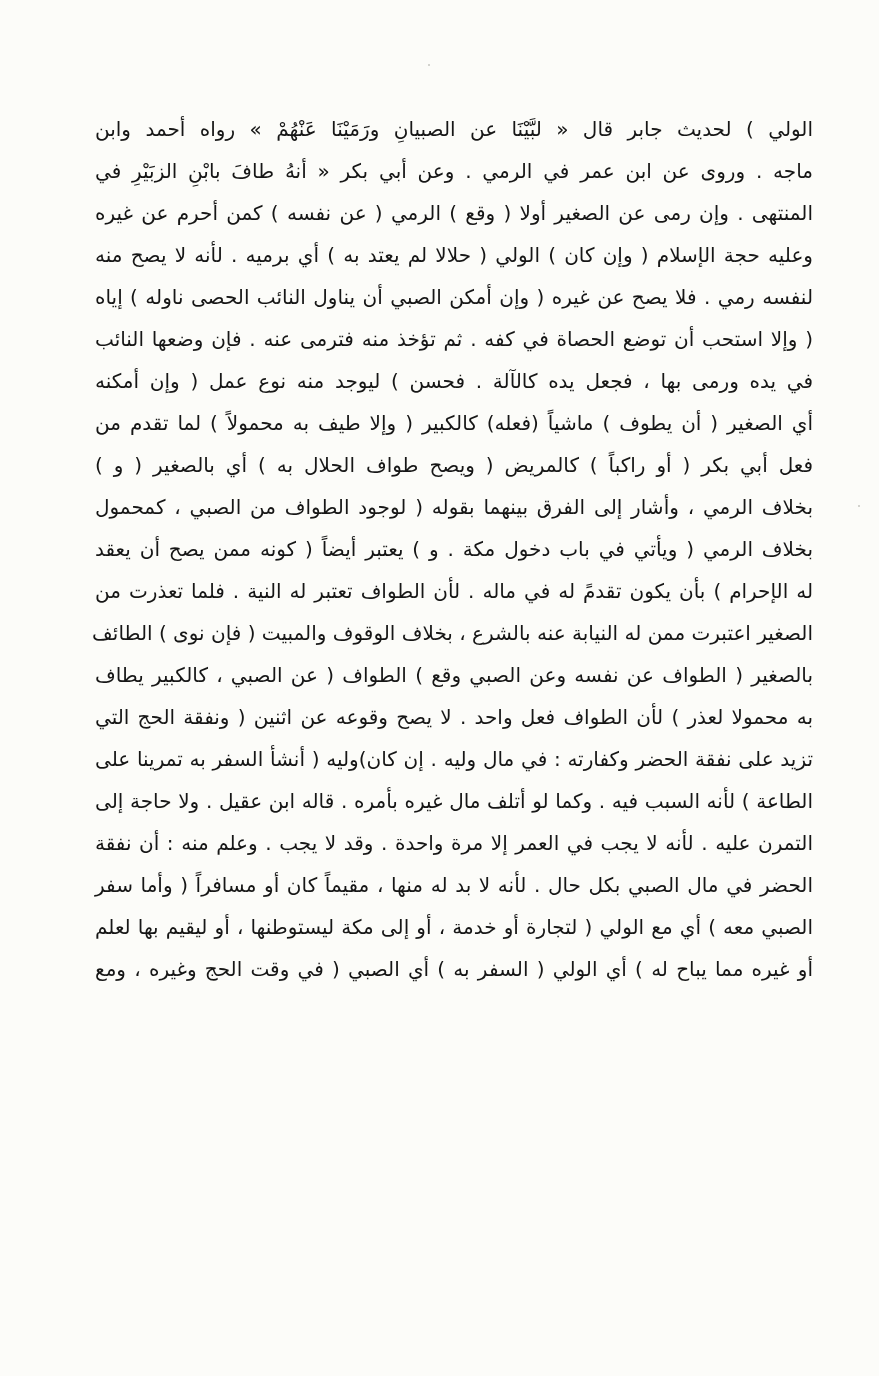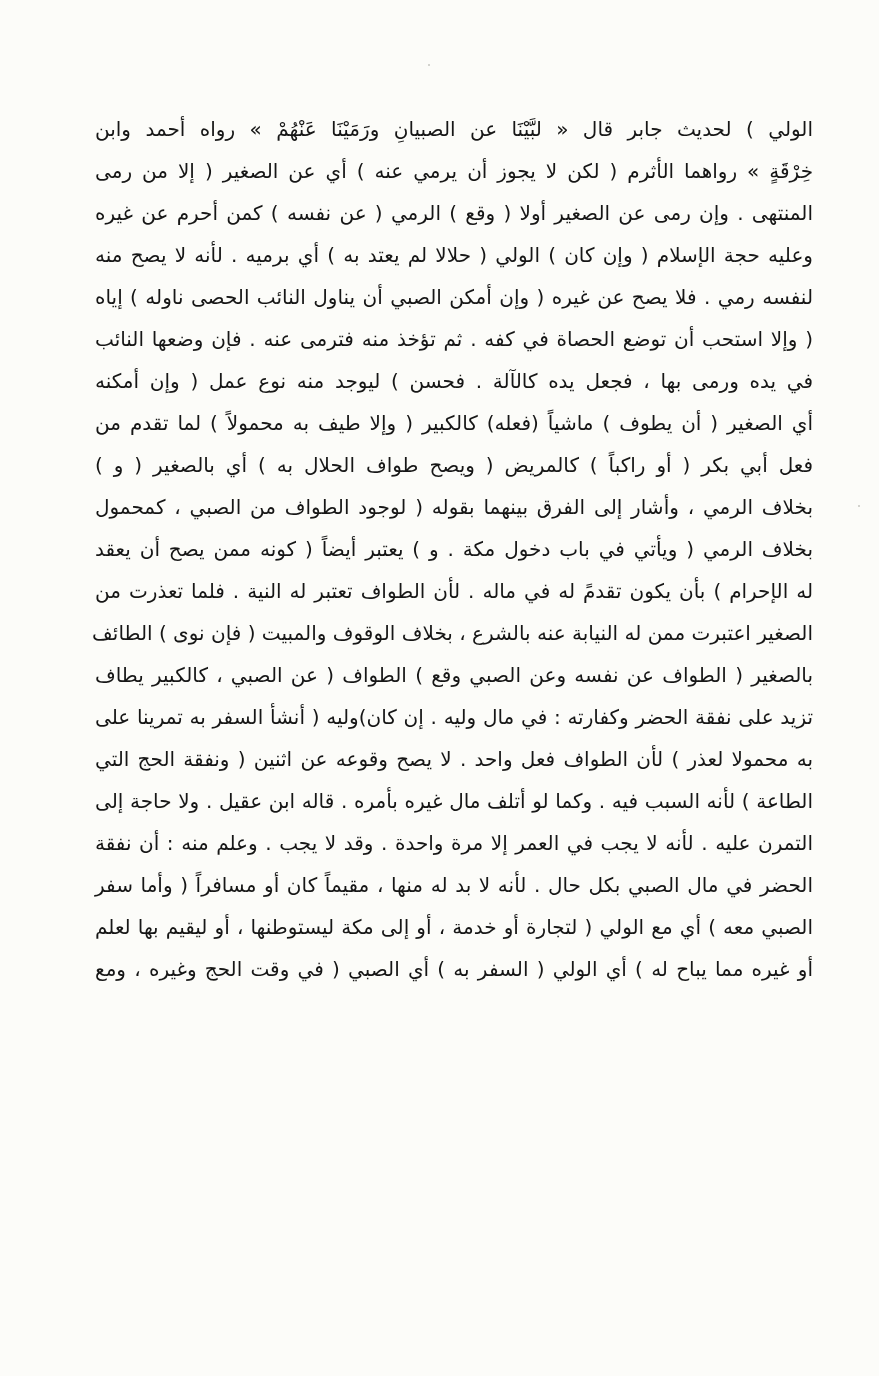--- a/index.html
+++ b/index.html
@@ -63,35 +63,35 @@
   .speckle.s2 { left: 428px; top: 64px; width: 2px; height: 2px; }
   .speckle.s3 { left: 858px; top: 505px; width: 2px; height: 2px; }
 </style>
 </head>
 <body>
 
 <div class="page">
 
   <div class="text-block">
     <div class="line">الولي ) لحديث جابر قال « لبَّيْنَا عن الصبيانِ ورَمَيْنَا عَنْهُمْ » رواه أحمد وابن</div>
-    <div class="line">خِرْقَةٍ » رواهما الأثرم ( لكن لا يجوز أن يرمي عنه ) أي عن الصغير ( إلا من رمى</div>
+    <div class="line">ماجه . وروى عن ابن عمر في الرمي . وعن أبي بكر « أنهُ طافَ بابْنِ الزبَيْرِ في</div>
     <div class="line">المنتهى . وإن رمى عن الصغير أولا ( وقع ) الرمي ( عن نفسه ) كمن أحرم عن غيره</div>
     <div class="line">وعليه حجة الإسلام ( وإن كان ) الولي ( حلالا لم يعتد به ) أي برميه . لأنه لا يصح منه</div>
     <div class="line">لنفسه رمي . فلا يصح عن غيره ( وإن أمكن الصبي أن يناول النائب الحصى ناوله ) إياه</div>
     <div class="line">( وإلا استحب أن توضع الحصاة في كفه . ثم تؤخذ منه فترمى عنه . فإن وضعها النائب</div>
     <div class="line">في يده ورمى بها ، فجعل يده كالآلة . فحسن ) ليوجد منه نوع عمل ( وإن أمكنه</div>
     <div class="line">أي الصغير ( أن يطوف ) ماشياً (فعله) كالكبير ( وإلا طيف به محمولاً ) لما تقدم من</div>
     <div class="line">فعل أبي بكر ( أو راكباً ) كالمريض ( ويصح طواف الحلال به ) أي بالصغير ( و )</div>
     <div class="line">بخلاف الرمي ، وأشار إلى الفرق بينهما بقوله ( لوجود الطواف من الصبي ، كمحمول</div>
     <div class="line">بخلاف الرمي ( ويأتي في باب دخول مكة . و ) يعتبر أيضاً ( كونه ممن يصح أن يعقد</div>
     <div class="line">له الإحرام ) بأن يكون تقدمً له في ماله . لأن الطواف تعتبر له النية . فلما تعذرت من</div>
     <div class="line">الصغير اعتبرت ممن له النيابة عنه بالشرع ، بخلاف الوقوف والمبيت ( فإن نوى ) الطائف</div>
     <div class="line">بالصغير ( الطواف عن نفسه وعن الصبي وقع ) الطواف ( عن الصبي ، كالكبير يطاف</div>
+    <div class="line">به محمولا لعذر ) لأن الطواف فعل واحد . لا يصح وقوعه عن اثنين ( ونفقة الحج التي</div>
     <div class="line">تزيد على نفقة الحضر وكفارته : في مال وليه . إن كان)وليه ( أنشأ السفر به تمرينا على</div>
-    <div class="line">به محمولا لعذر ) لأن الطواف فعل واحد . لا يصح وقوعه عن اثنين ( ونفقة الحج التي</div>
     <div class="line">الطاعة ) لأنه السبب فيه . وكما لو أتلف مال غيره بأمره . قاله ابن عقيل . ولا حاجة إلى</div>
     <div class="line">التمرن عليه . لأنه لا يجب في العمر إلا مرة واحدة . وقد لا يجب . وعلم منه : أن نفقة</div>
     <div class="line">الحضر في مال الصبي بكل حال . لأنه لا بد له منها ، مقيماً كان أو مسافراً ( وأما سفر</div>
     <div class="line">الصبي معه ) أي مع الولي ( لتجارة أو خدمة ، أو إلى مكة ليستوطنها ، أو ليقيم بها لعلم</div>
     <div class="line">أو غيره مما يباح له ) أي الولي ( السفر به ) أي الصبي ( في وقت الحج وغيره ، ومع</div>
   </div>
 
   <div class="page-number">٣٨١</div>
 
   <div class="speckle s1"></div>

